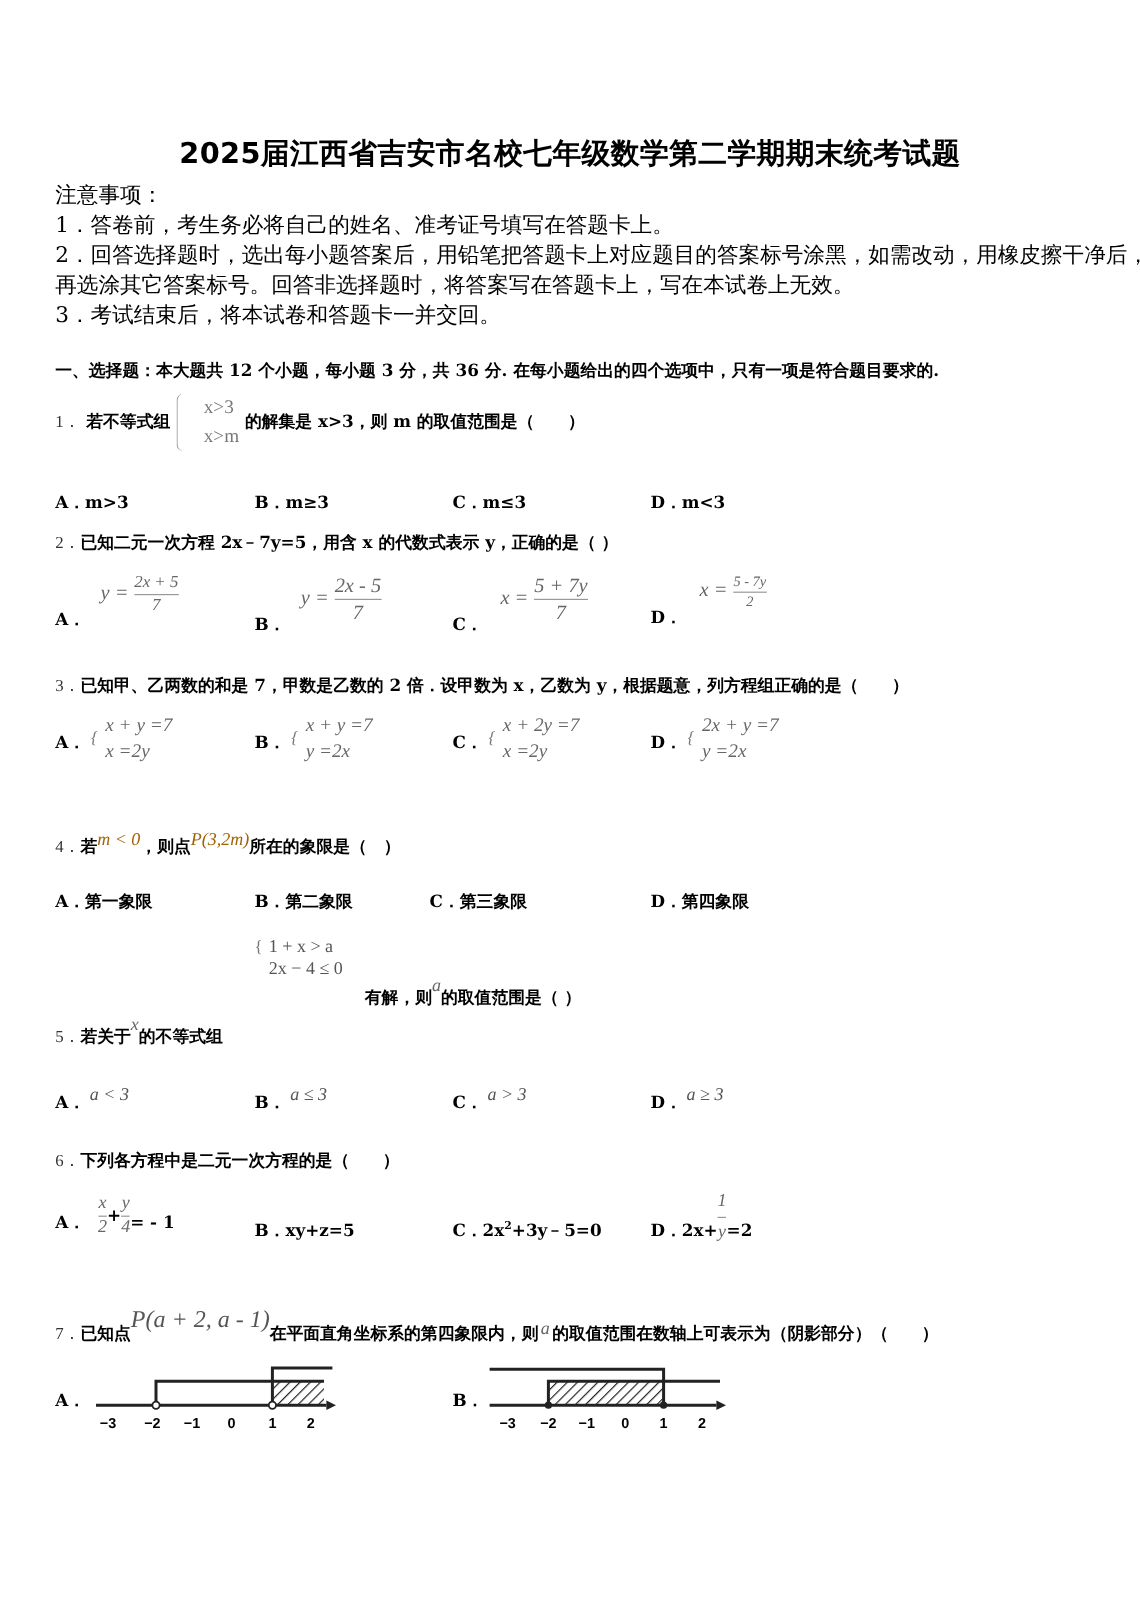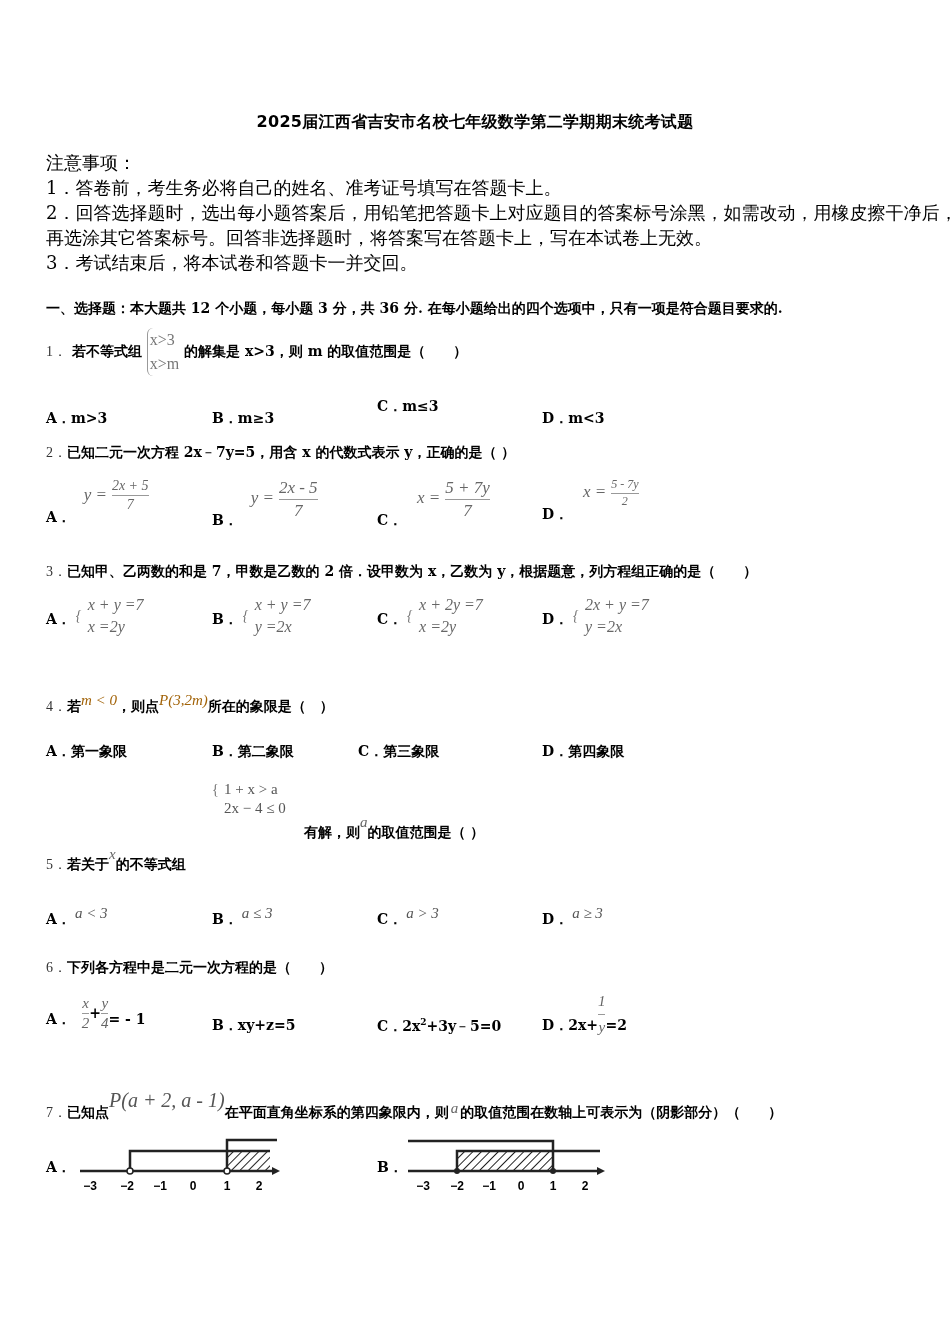--- a/index.html
+++ b/index.html
@@ -1,20 +1,20 @@
 <!DOCTYPE html>
 <html><head>
   <meta charset="utf-8">
   <style>
     html, body { margin: 0; padding: 0; background: #ffffff; }
     body { width: 950px; height: 1344px; position: relative; overflow: hidden;
            font-family: "DejaVu Serif", "Liberation Serif", serif; color: #000; }
     .abs { position: absolute; white-space: nowrap; }
     .title { left: 0; width: 950px; top: 112px; text-align: center; font-family: "DejaVu Sans", "Liberation Sans", sans-serif;
-             font-weight: bold; font-size: 16px; letter-spacing: 0.3px; }
+             font-weight: bold; font-size: 24px; letter-spacing: 0.3px; }
     .notice { font-size: 18px; line-height: 25px; left: 46px; }
     .sec { font-size: 14px; left: 46px; top: 300px; font-weight: bold; }
     .q { font-size: 14px; left: 46px; font-weight: bold; }
     .q .num { font-weight: normal; font-family: "Liberation Serif", serif; color: #333; }
     .opt { font-size: 14px; font-weight: bold; }
     .math { font-family: "Liberation Serif", serif; font-style: italic; font-weight: normal; color: #666; }
     .math-up { font-family: "Liberation Serif", serif; font-weight: normal; color: #777; }
     .mt { color: #a16207; margin-top: 24px; }
     .frac { display: inline-flex; flex-direction: column; align-items: center; vertical-align: middle; line-height: 1.15; }
     .frac .bar { border-top: 1px solid #999; width: 100%; margin: 1px 0; }
@@ -32,29 +32,29 @@
 <div class="abs notice" style="top:175px;">1．答卷前，考生务必将自己的姓名、准考证号填写在答题卡上。</div>
 <div class="abs notice" style="top:200px;">2．回答选择题时，选出每小题答案后，用铅笔把答题卡上对应题目的答案标号涂黑，如需改动，用橡皮擦干净后，</div>
 <div class="abs notice" style="top:225px;">再选涂其它答案标号。回答非选择题时，将答案写在答题卡上，写在本试卷上无效。</div>
 <div class="abs notice" style="top:250px;">3．考试结束后，将本试卷和答题卡一并交回。</div>
 
 <div class="abs sec">一、选择题：本大题共 12 个小题，每小题 3 分，共 36 分. 在每小题给出的四个选项中，只有一项是符合题目要求的.</div>
 
 <div class="abs q" style="top:328px;">
   <span class="num">1．</span>
   <span style="vertical-align:middle;">若不等式组</span>
-  <span class="sys bracket math-up" style="padding-left:2px; font-size:16px; line-height:24px;">
+  <span class="sys bracket math-up" style="padding-left:22px; font-size:16px; line-height:24px;">
     <div>x&gt;3</div>
     <div>x&gt;m</div>
   </span>
   <span style="vertical-align:middle;">的解集是 x&gt;3，则 m 的取值范围是（　　）</span>
 </div>
 <div class="abs opt" style="top:410px; left:46px;"><span>A．</span><span>m&gt;3</span></div>
 <div class="abs opt" style="top:410px; left:212px;"><span>B．</span><span>m≥3</span></div>
-<div class="abs opt" style="top:398px; left:377px;"><span>C．</span><span>m≤3</span></div>
+<div class="abs opt" style="top:410px; left:377px;"><span>C．</span><span>m≤3</span></div>
 <div class="abs opt" style="top:410px; left:542px;"><span>D．</span><span>m&lt;3</span></div>
 
 <div class="abs q" style="top:444px;">
   <span class="num">2．</span><span>已知二元一次方程 2x﹣7y=5，用含 x 的代数式表示 y，正确的是（ ）</span>
 </div>
 <div class="abs opt" style="top:478px; left:46px;">
   <span style="vertical-align:-22px;">A．</span>
   <span class="math" style="font-size:17px; margin-left:8px;">y =</span>
   <span class="frac math" style="font-size:14px;">
       <span>2x + 5</span>

